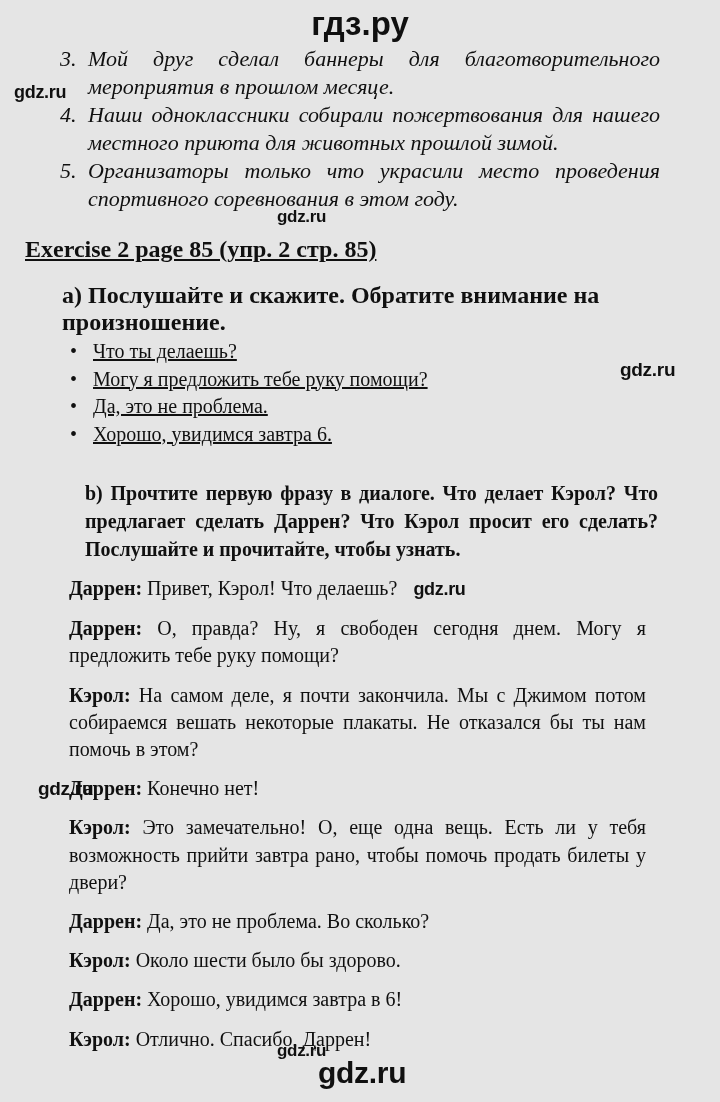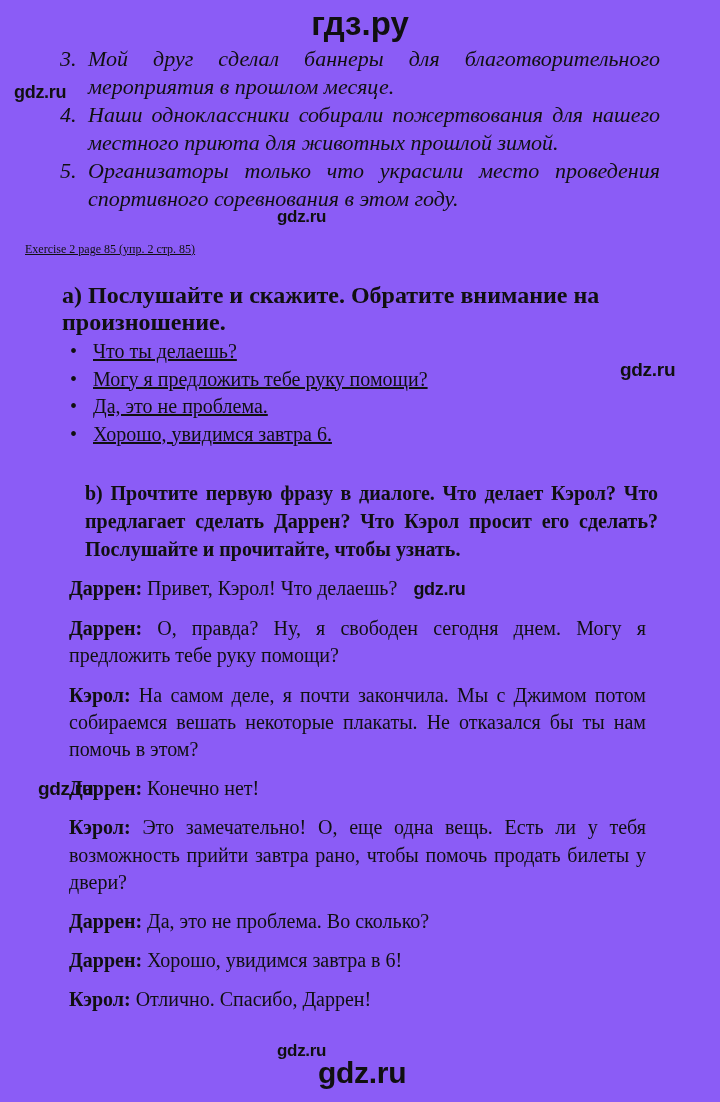--- a/index.html
+++ b/index.html
@@ -1,20 +1,20 @@
 <!DOCTYPE html>
 <html><head>
 <meta charset="utf-8">
 <style>
   html, body { margin: 0; padding: 0; }
   #page {
     position: relative;
     width: 720px;
     height: 1102px;
-    background: #8b5cf6;
+    background: #e5e5e5;
     color: #101010;
     font-family: "Liberation Serif", serif;
     overflow: hidden;
   }
   
   .site-title {
     padding-top: 5px;
     height: 40px;
     text-align: center;
     font-family: "Liberation Sans", sans-serif;
@@ -51,22 +51,22 @@
     display: inline-block;
     margin-left: 16px;
     font-family: "Liberation Sans", sans-serif;
     font-weight: 700;
     font-size: 18px;
     letter-spacing: -0.3px;
   }
   
   .exercise-heading {
     margin: 24px 0 0 25px;
-    font-weight: 400;
-    font-size: 12px;
+    font-weight: 700;
+    font-size: 24px;
     line-height: 24px;
     text-decoration: underline;
   }
   
   .part-a-heading {
     margin: 21px 62px 0 62px;
     font-weight: 700;
     font-size: 24px;
     line-height: 27px;
   }
@@ -155,20 +155,24 @@
     </p>
     <p class="dline">
       <b>Кэрол:</b>
       <span>Это замечательно! О, еще одна вещь. Есть ли у тебя возможность прийти завтра рано, чтобы помочь продать билеты у двери?</span>
     </p>
     <p class="dline">
       <b>Даррен:</b>
       <span>Да, это не проблема. Во сколько?</span>
     </p>
     <p class="dline">
+      <b>Кэрол:</b>
+      <span>Около шести было бы здорово.</span>
+    </p>
+    <p class="dline">
       <b>Даррен:</b>
       <span>Хорошо, увидимся завтра в 6!</span>
     </p>
     <p class="dline">
       <b>Кэрол:</b>
       <span>Отлично. Спасибо, Даррен!</span>
     </p>
   </div>
 
   <span class="wm" id="wm-left-top">gdz.ru</span>

